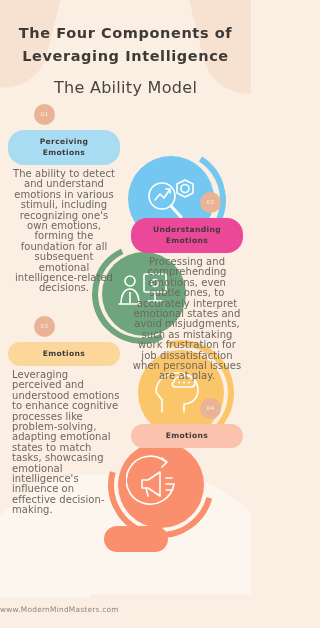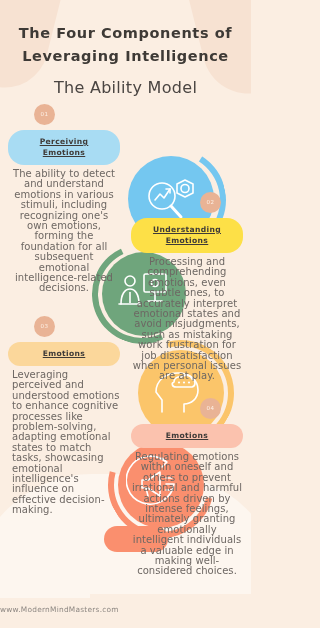--- a/index.html
+++ b/index.html
@@ -103,24 +103,24 @@
     background:#e9b395; color:#fdf0e6;
     font-size:5.5px; line-height:21px; text-align:center;
     letter-spacing:.4px;
   }
   .sec-left .badge  { margin-left:26px; }
   .sec-right .badge { margin-left:auto; margin-right:22px; }
 
   .pill {
     margin-top:5px; border-radius:16px; padding:6px 4px 7px;
     font-size:7.6px; line-height:11px; color:#3f3b38;
-    letter-spacing:.35px; font-weight:700;text-decoration:underline;
+    letter-spacing:.35px; font-weight:700;
   }
   .pill-blue   { background:#a8dcf3; }
-  .pill-green  { background:#fde047; }
+  .pill-green  { background:#ec4899; }
   .pill-yellow { background:#fbd79b; }
   .pill-orange { background:#fbc2ae; }
 
   .body-text {
     margin-top:4px; font-size:10px; line-height:10.4px;
     color:#6d6763; letter-spacing:.05px;
   }
 
   .s1 { top:104px; }
   .s2 { top:192px; }
@@ -233,18 +233,17 @@
       <div>Emotions</div>
     </div>
     <div class="body-text">Leveraging perceived and understood emotions to enhance cognitive processes like problem-solving, adapting emotional states to match tasks, showcasing emotional intelligence's influence on effective decision-making.</div>
   </div>
 
   <div class="section sec-right s4">
     <div class="badge">04</div>
     <div class="pill pill-orange">
       <div>Emotions</div>
     </div>
-    <div class="body-text">Regulating emotions within oneself and others to prevent irrational and harmful actions driven by intense feelings, ultimately granting emotionally intelligent individuals a valuable edge in making well-considered choices.</div>
   </div>
 
   <div class="footer">www.ModernMindMasters.com</div>
 
 </div>
 
 </body></html>

